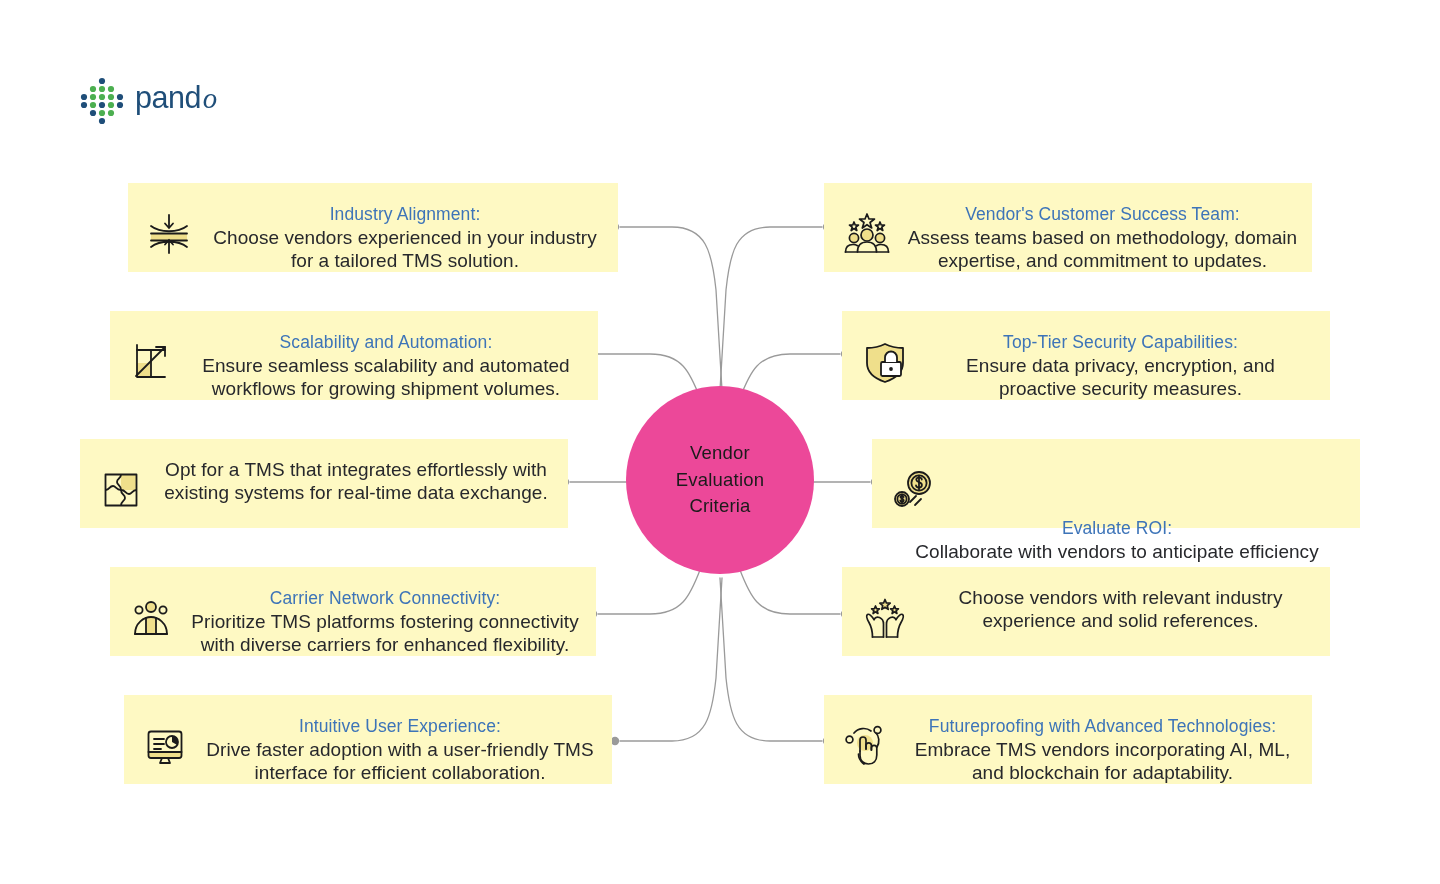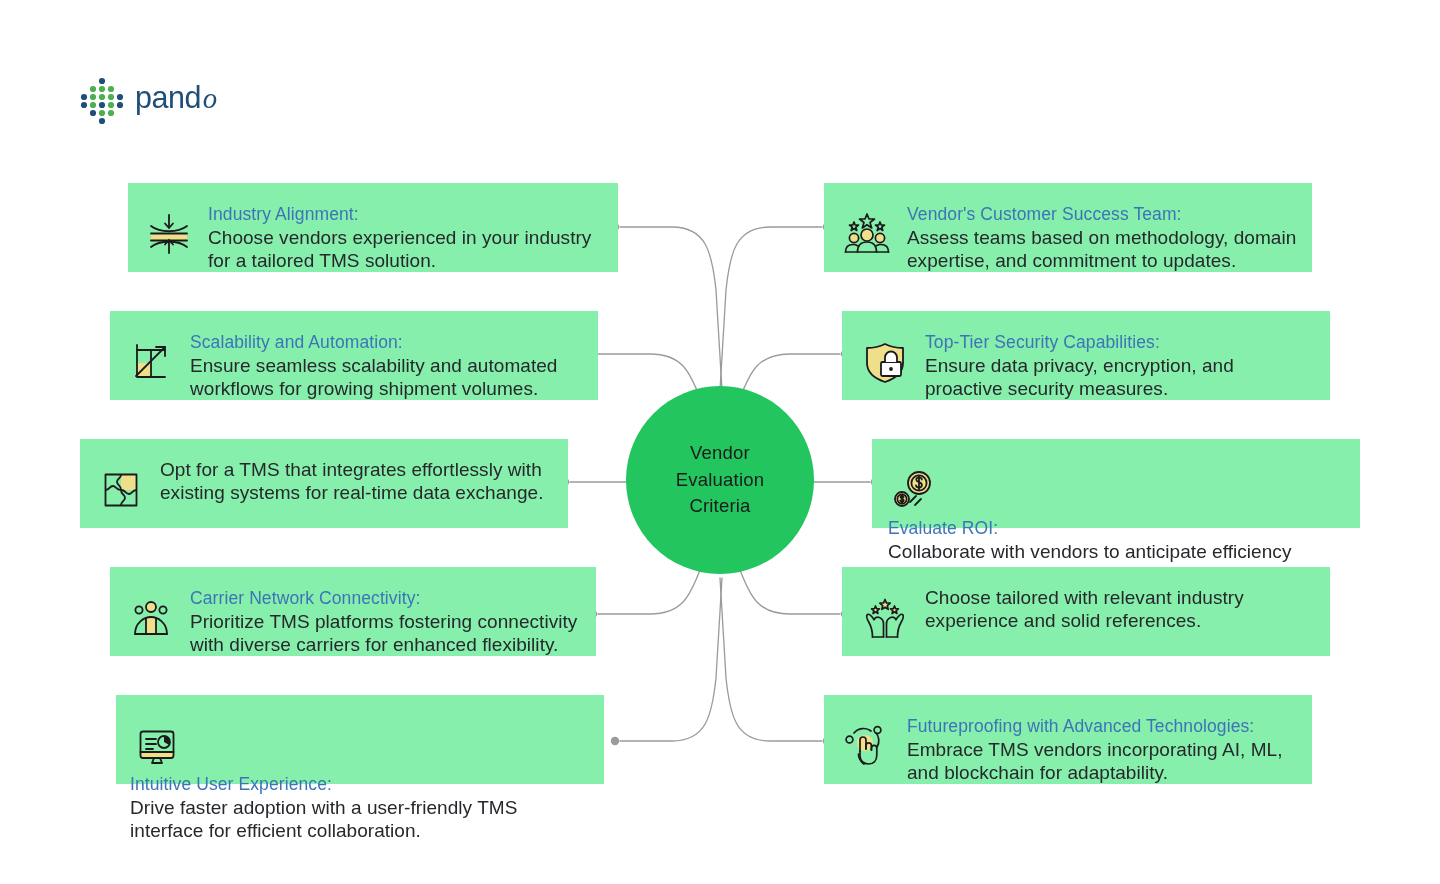--- a/index.html
+++ b/index.html
@@ -29,25 +29,26 @@
     z-index:3;
   }
   .hub-text{
     text-align:center;font-size:18.5px;line-height:26.5px;color:#1b1b1b;
     font-weight:400;letter-spacing:.2px;white-space:pre-line;
   }
 
   
   .card{
     position:absolute;
-    background:#86efac;
+    background:#fef9c3;
     display:flex;
     align-items:flex-start;
     box-sizing:border-box;
     z-index:2;
+    text-align:center;
   }
   .card .ico{flex:0 0 auto;width:54px;height:54px;margin-top:4px;}
   .card .ico svg{display:block;width:54px;height:54px;}
   .card .txt{flex:1 1 auto;}
   .card.left .ico{margin-right:12px;}
   .card.right .ico{margin-right:13px;}
 
   .c-title{
     font-size:17.5px;line-height:23px;color:#3d74b8;font-weight:400;
     letter-spacing:.1px;margin:0 0 1px 0;white-space:nowrap;
@@ -55,21 +56,21 @@
   .c-body{
     font-size:19px;line-height:22.5px;color:#27282c;font-weight:400;
     letter-spacing:.05px;margin:0;
   }
 
   
   #card-industry-alignment        {left:128px;top:183px;width:490px;height:89px;padding:20px 16px 0 14px;}
   #card-scalability-automation    {left:110px;top:311px;width:488px;height:89px;padding:20px 16px 0 14px;}
   #card-seamless-integrations     {left:80px;top:439px;width:488px;height:89px;padding:20px 16px 0 14px;}
   #card-carrier-network           {left:110px;top:567px;width:486px;height:89px;padding:20px 16px 0 14px;}
-  #card-intuitive-ux              {left:116px;top:695px;width:488px;height:89px;padding:20px 16px 0 14px;flex-direction:column;}
+  #card-intuitive-ux              {left:124px;top:695px;width:488px;height:89px;padding:20px 16px 0 14px;}
 
   
   #card-customer-success          {left:824px;top:183px;width:488px;height:89px;padding:20px 14px 0 16px;}
   #card-security                  {left:842px;top:311px;width:488px;height:89px;padding:20px 14px 0 16px;}
   #card-evaluate-roi              {left:872px;top:439px;width:488px;height:89px;padding:20px 14px 0 16px;flex-direction:column;}
   #card-industry-experience       {left:842px;top:567px;width:488px;height:89px;padding:20px 14px 0 16px;}
   #card-futureproofing            {left:824px;top:695px;width:488px;height:89px;padding:20px 14px 0 16px;}
 </style>
 </head>
 <body>
@@ -137,21 +138,21 @@
       <circle cx="593" cy="614" r="4.2"></circle>
       <circle cx="615" cy="741" r="4.2"></circle>
       <circle cx="827" cy="227" r="4.2"></circle>
       <circle cx="845" cy="354" r="4.2"></circle>
       <circle cx="875" cy="482" r="4.2"></circle>
       <circle cx="845" cy="614" r="4.2"></circle>
       <circle cx="827" cy="741" r="4.2"></circle>
     </g>
   </svg>
 
-  <div class="hub" style="background:#22c55e;">
+  <div class="hub" style="background:#ec4899;">
     <div class="hub-text">Vendor
 Evaluation
 Criteria</div>
   </div>
 
   <div class="card left" id="card-industry-alignment">
     <span class="ico">
       <svg viewBox="0 0 54 54" aria-hidden="true">
         <g fill="none" stroke="#1b1b1b" stroke-width="1.8" stroke-linecap="round">
           <path d="M9,19 C18,26 36,26 45,19"></path>
@@ -333,21 +334,21 @@
           <path d="M25.5,46 L25.5,33 C25.5,30 24,27.5 21.5,26.5 C19,25.5 17,26.5 16,28.5"></path>
           <path d="M16,28.5 C14,25 11,22.5 9.5,23.5 C8,24.5 9,28 11,31.5 C13,35 14.5,39 14.5,46"></path>
           <path d="M14.5,46 L25.5,46"></path>
           <path d="M28.5,46 L28.5,33 C28.5,30 30,27.5 32.5,26.5 C35,25.5 37,26.5 38,28.5"></path>
           <path d="M38,28.5 C40,25 43,22.5 44.5,23.5 C46,24.5 45,28 43,31.5 C41,35 39.5,39 39.5,46"></path>
           <path d="M39.5,46 L28.5,46"></path>
         </g>
       </svg>
     </span>
     <span class="txt">
-      <p class="c-body">Choose tailored with relevant industry experience and solid references.</p>
+      <p class="c-body">Choose vendors with relevant industry experience and solid references.</p>
     </span>
   </div>
 
   <div class="card right" id="card-futureproofing">
     <span class="ico">
       <svg viewBox="0 0 54 54" aria-hidden="true">
         <circle cx="25" cy="24" r="8" fill="#efdf8b"></circle>
         <g fill="none" stroke="#1b1b1b" stroke-width="1.7" stroke-linecap="round" stroke-linejoin="round">
           <path d="M31,12 C26,8 18,9 14,14"></path>
           <circle cx="9.5" cy="20.5" r="3.4"></circle>

